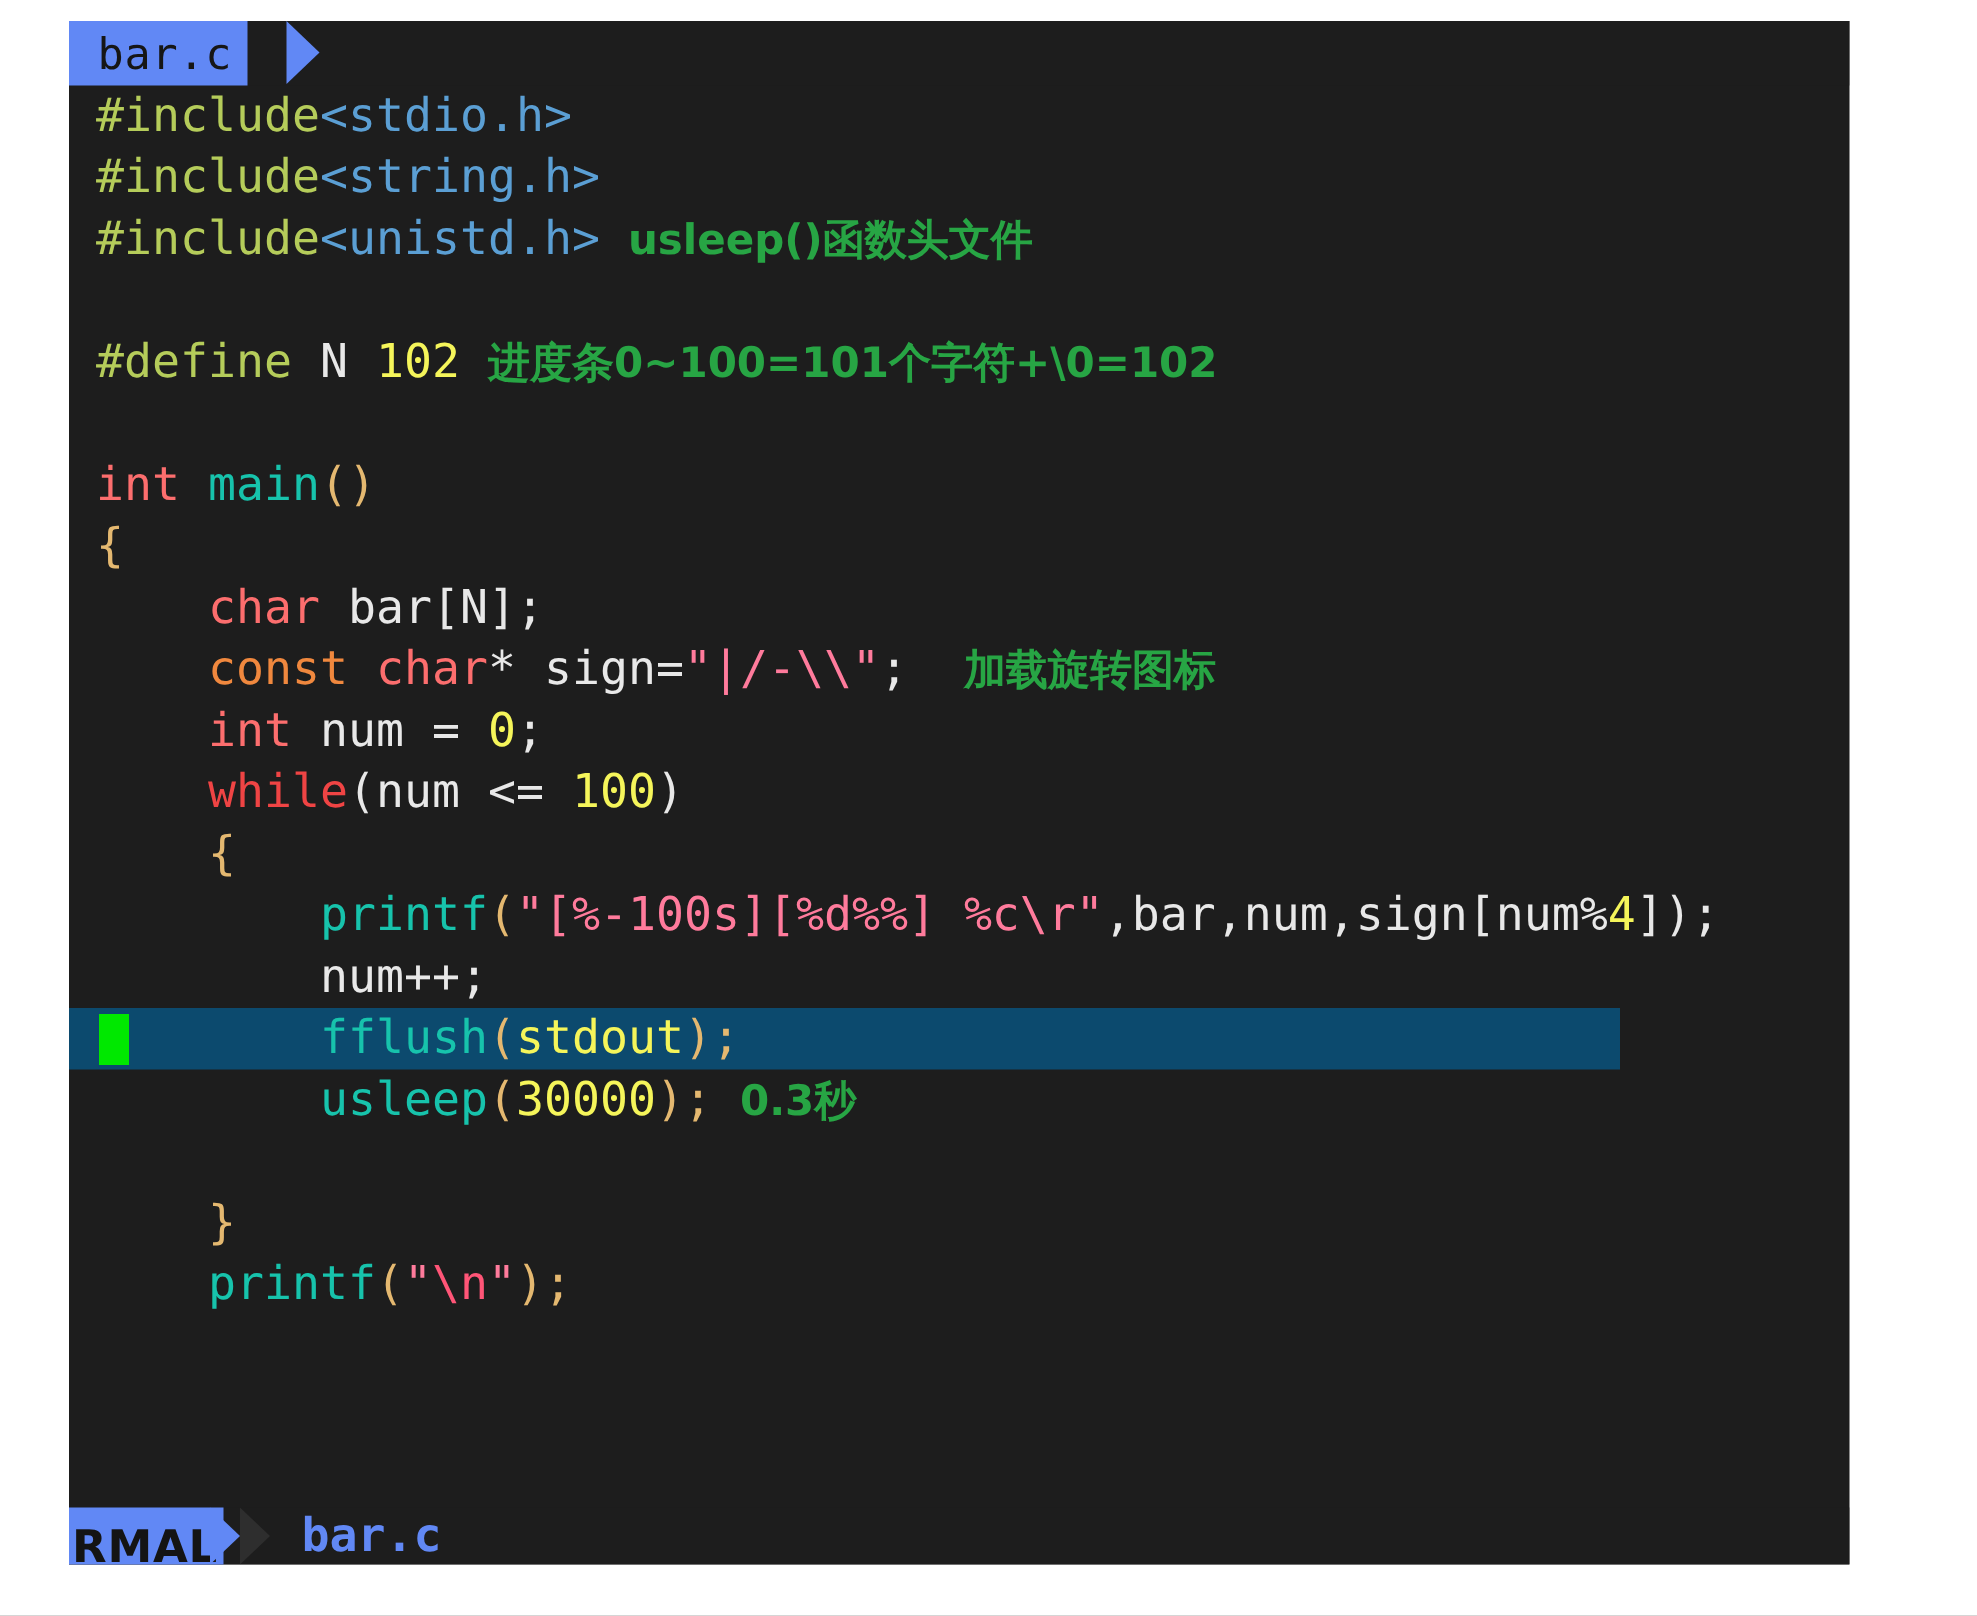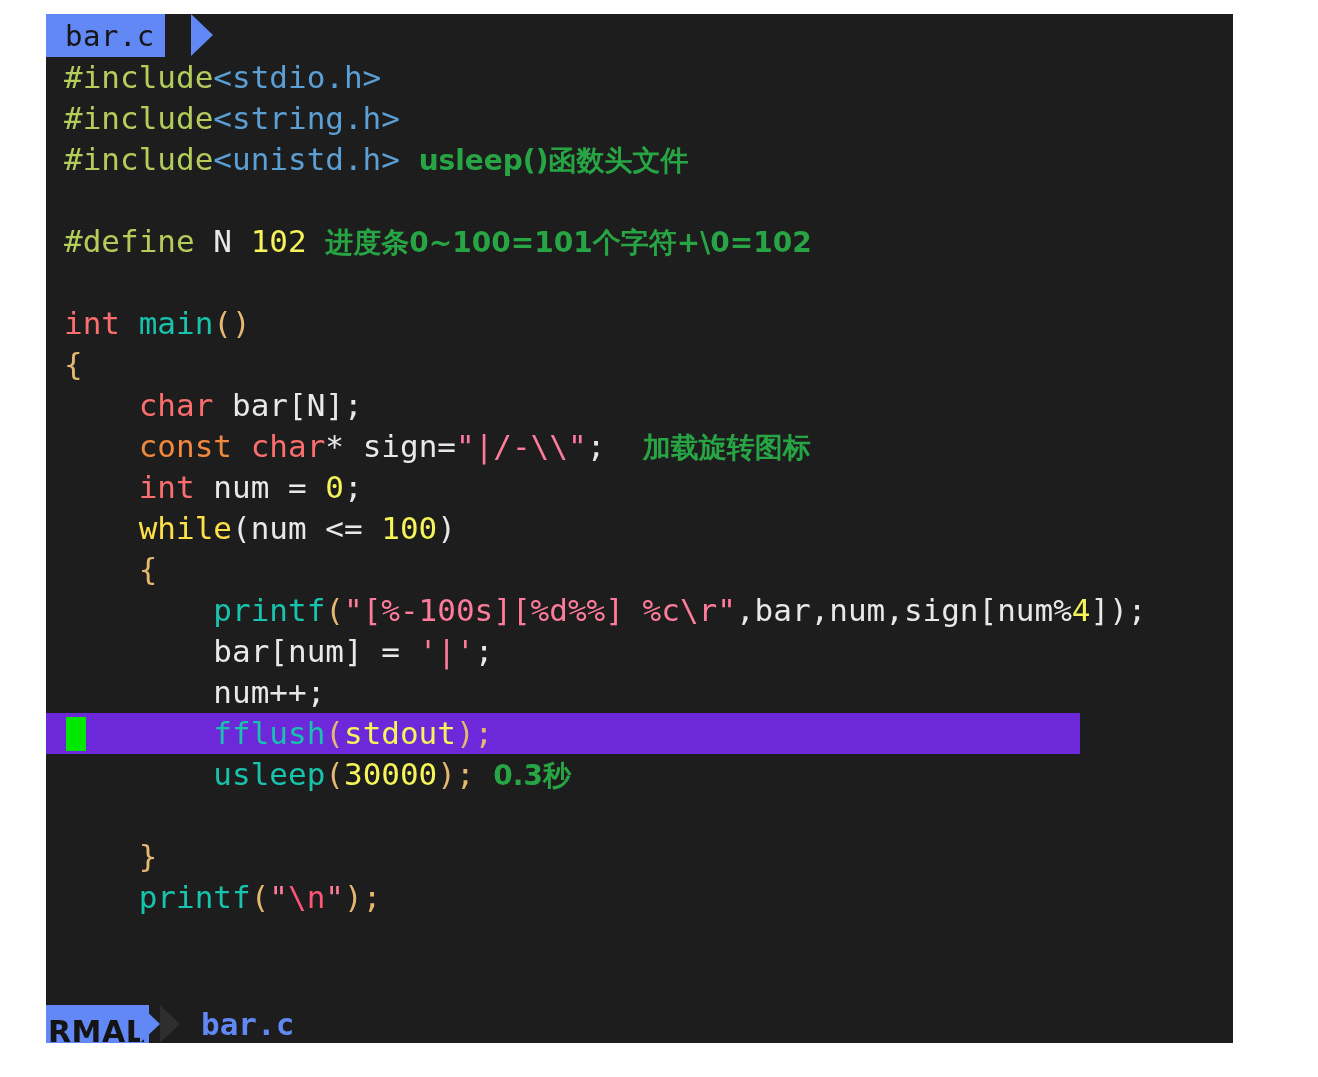--- a/index.html
+++ b/index.html
@@ -82,36 +82,36 @@
     height: 41px;
     line-height: 41px;
     white-space: pre;
     font-size: 31px;
     font-family: "DejaVu Sans Mono", monospace;
     padding-left: 18px;
     color: #e8e8e8;
     box-sizing: border-box;
   }
   .line.cursorline {
-    background: #6d28d9;
+    background: #0c4a6e;
   }
   .cursor-block {
     position: absolute;
     left: 20px;
     top: 4px;
     width: 20px;
     height: 34px;
     background: #00e800;
   }
 
   
   .pp      { color: #b5cc5a; }   
   .hdr     { color: #5b9fd4; }   
   .kw      { color: #fc6e6e; }   
-  .kw2     { color: #fde047; }   
+  .kw2     { color: #ef4444; }   
   .mod     { color: #f0883e; }   
   .fn      { color: #17c3ac; margin-top: 32px; }   
   .num     { color: #f5f55a; }   
   .str     { color: #ff7b9c; }   
   .esc     { color: #ff5577; }   
   .plain   { color: #e8e8e8; }
   .paren   { color: #e4b870; }
   .note {
     color: #27a544;
     font-family: "DejaVu Sans", sans-serif;
@@ -215,21 +215,20 @@
       <div class="line">    <span class="mod">const</span><span class="kw"> char</span><span class="plain">* sign=</span><span class="str">"|/-\\"</span><span class="plain">;</span><span class="plain">  </span><span class="note">加载旋转图标</span></div>
 
       <div class="line">    <span class="kw">int</span><span class="plain"> num = </span><span class="num">0</span><span class="plain">;</span></div>
 
       <div class="line">    <span class="kw2">while</span><span class="plain">(num &lt;= </span><span class="num">100</span><span class="plain">)</span></div>
 
       <div class="line">    <span class="paren">{</span></div>
 
       <div class="line">        <span class="fn">printf</span><span class="paren">(</span><span class="str">"[%-100s][%d%%] %c\r"</span><span class="plain">,bar,num,sign[num%</span><span class="num">4</span><span class="plain">]);</span></div>
 
-      <div class="line">        <span class="plain">bar[num] = </span><span class="str">'|'</span><span class="plain">;</span></div>
 
       <div class="line">        <span class="plain">num++;</span></div>
 
       <div class="line cursorline"><span class="cursor-block"></span>        <span class="fn">fflush</span><span class="paren">(</span><span class="num">stdout</span><span class="paren">);</span></div>
 
       <div class="line">        <span class="fn">usleep</span><span class="paren">(</span><span class="num">30000</span><span class="paren">);</span><span class="plain"> </span><span class="note">0.3秒</span></div>
 
       <div class="line"> </div>
 
       <div class="line">    <span class="paren">}</span></div>

